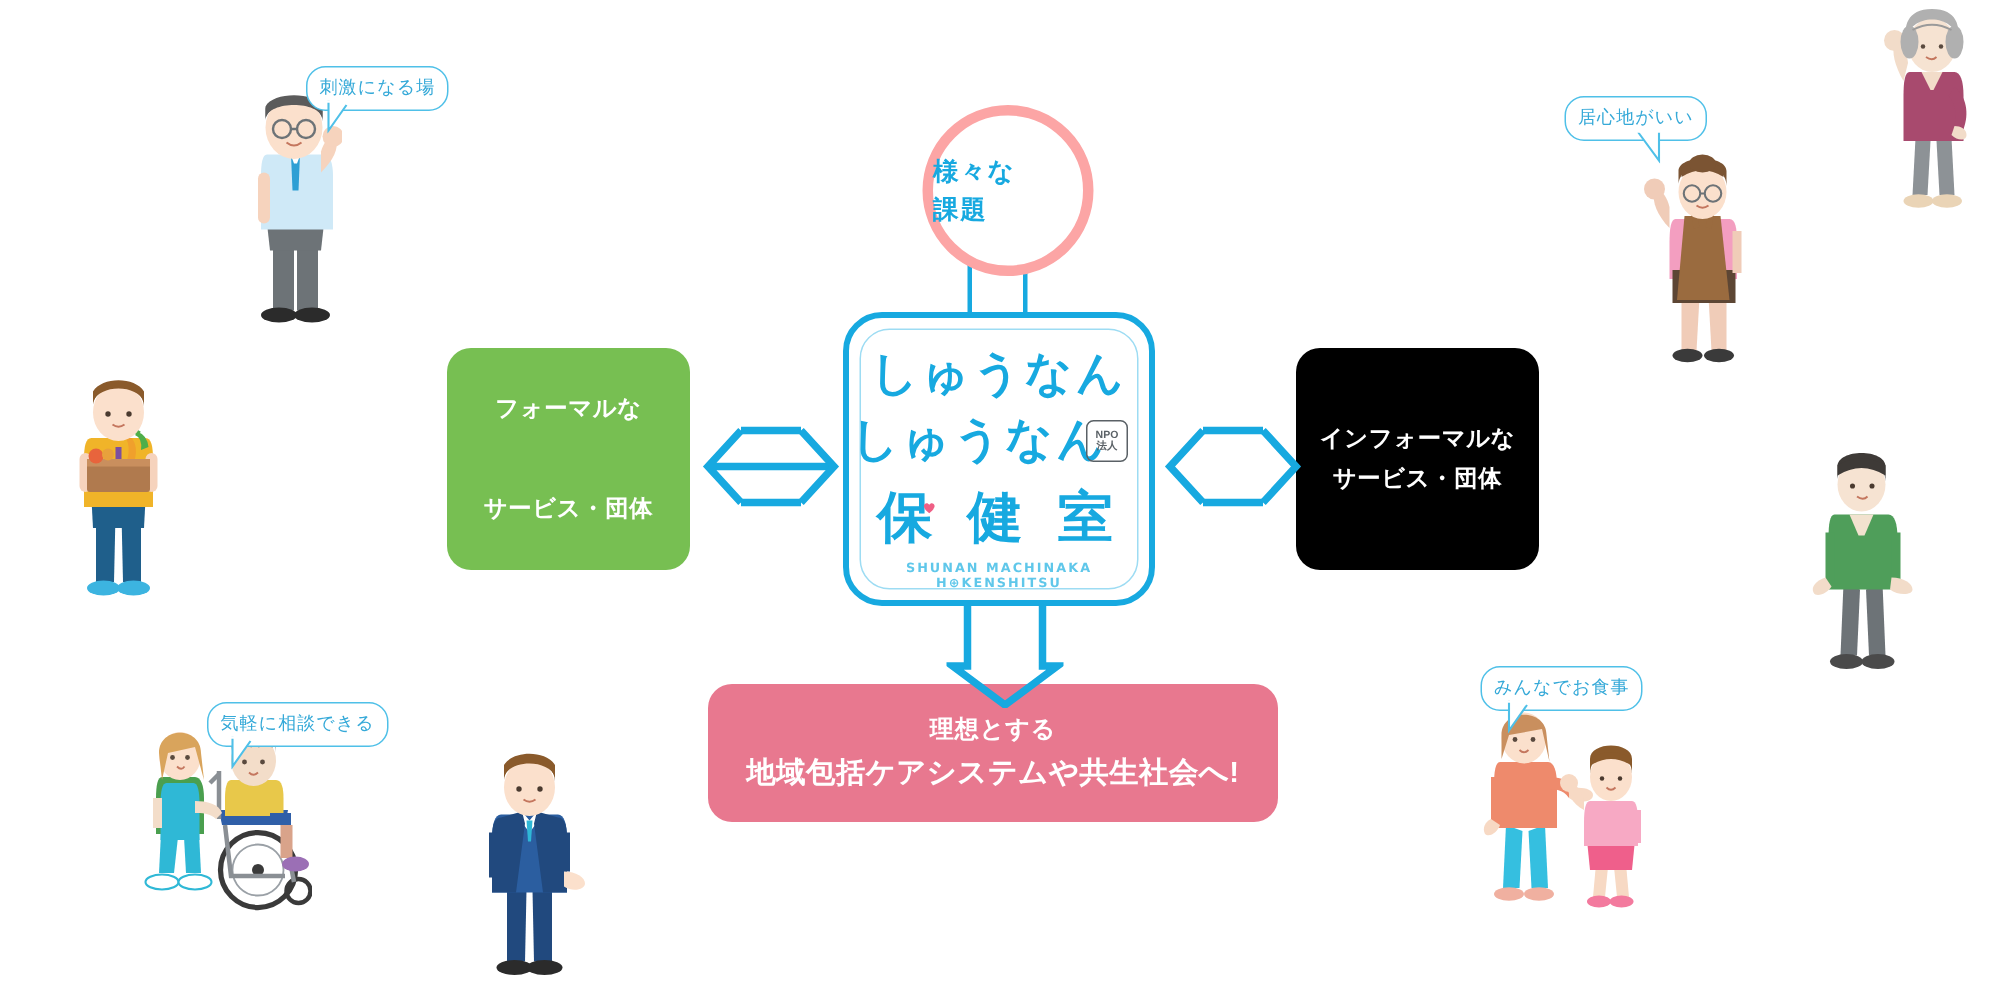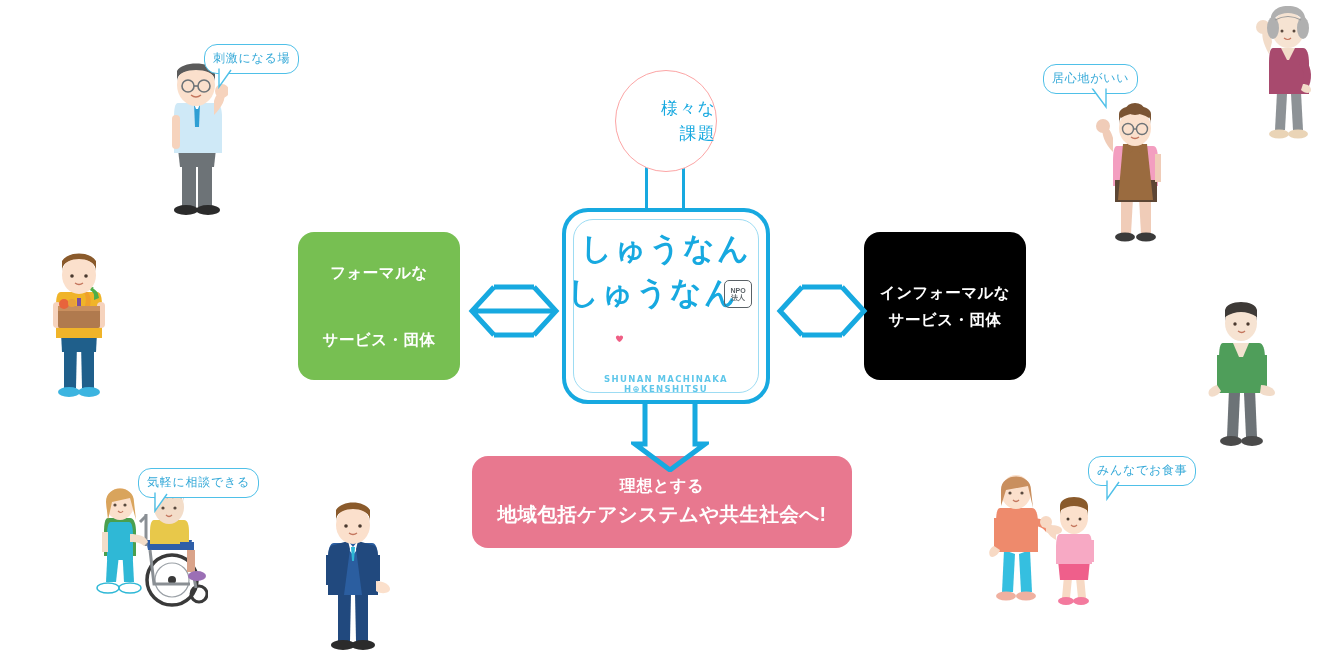--- a/index.html
+++ b/index.html
@@ -34,23 +34,23 @@
     right:14px;top:68px;width:26px;height:26px;border:1.3px solid #5a6166;
     border-radius:5px;display:flex;flex-direction:column;align-items:center;
     justify-content:center;line-height:1.05;color:#5a6166;z-index:7;
   }
   #npo-badge span{font-size:7px;font-weight:bold;letter-spacing:0;}
   #heart-dot{left:49px;top:122px;width:9px;height:9px;z-index:8;}
 
   
   #issue-circle{
     left:615px;top:70px;width:100px;height:100px;border-radius:50%;
-    border:1px solid #fca5a5;background:#fff;z-index:6;
-    display:flex;flex-direction:column;align-items:flex-end;justify-content:center;
-    color:#17a9e0;font-weight:normal;font-size:17px;line-height:1.5;letter-spacing:.07em;
+    border:7px solid #fca5a5;background:#fff;z-index:6;
+    display:flex;flex-direction:column;align-items:flex-start;justify-content:center;
+    color:#17a9e0;font-weight:bold;font-size:17px;line-height:1.5;letter-spacing:.07em;
   }
   #issue-stem{left:645px;top:165px;width:40px;height:48px;z-index:5;}
   #issue-stem i{position:absolute;top:0;width:3px;height:100%;background:#17a9e0;}
   #issue-stem i.l{left:0;} #issue-stem i.r{right:0;}
 
   
   .side-card{
     width:162px;height:148px;border-radius:16px;color:#fff;
     display:flex;flex-direction:column;align-items:center;justify-content:center;
     font-weight:bold;font-size:15.5px;line-height:1.75;letter-spacing:.03em;z-index:4;
@@ -70,21 +70,21 @@
   
   .bubble{
     border:1.4px solid #4fc0e8;border-radius:13px;background:#fff;
     color:#35a9d8;font-size:12px;letter-spacing:.06em;padding:5px 8px 6px;
     white-space:nowrap;z-index:9;text-align:center;
   }
   .bubble .tail{position:absolute;width:22px;height:22px;}
   #bub-stimulus{left:204px;top:44px;}
   #bub-comfort{left:1043px;top:64px;}
   #bub-consult{left:138px;top:468px;}
-  #bub-meal{left:1088px;top:444px;margin-top:12px;}
+  #bub-meal{left:987px;top:444px;}
 
   
   .arrow{z-index:5;}
   #arrow-left{left:468px;top:283px;}
   #arrow-right{left:776px;top:283px;}
   #arrow-down{left:631px;top:404px;}
 
   
   .person{z-index:3;}
 </style>
@@ -99,20 +99,21 @@
   </div>
   <div class="abs" id="issue-circle">
     <span>様々な</span>
     <span>課題</span>
   </div>
 
   <div class="abs" id="logo-card">
     <div class="inner"></div>
     <div class="logo-line" id="logo-l1">しゅうなん</div>
     <div class="logo-line" id="logo-l2">しゅうなん</div>
+    <div class="logo-line" id="logo-l3">保 健 室</div>
     <div class="logo-line" id="logo-tag">SHUNAN MACHINAKA H⊕KENSHITSU</div>
     <svg class="abs" id="heart-dot" viewBox="0 0 10 10">
       <path d="M5 9 C1 6 0.3 3.6 1.7 2.2 C2.8 1.1 4.3 1.6 5 2.8 C5.7 1.6 7.2 1.1 8.3 2.2 C9.7 3.6 9 6 5 9 Z" fill="#ef5f85"></path>
     </svg>
     <div class="abs" id="npo-badge">
       <span>NPO</span>
       <span>法人</span>
     </div>
   </div>
 

